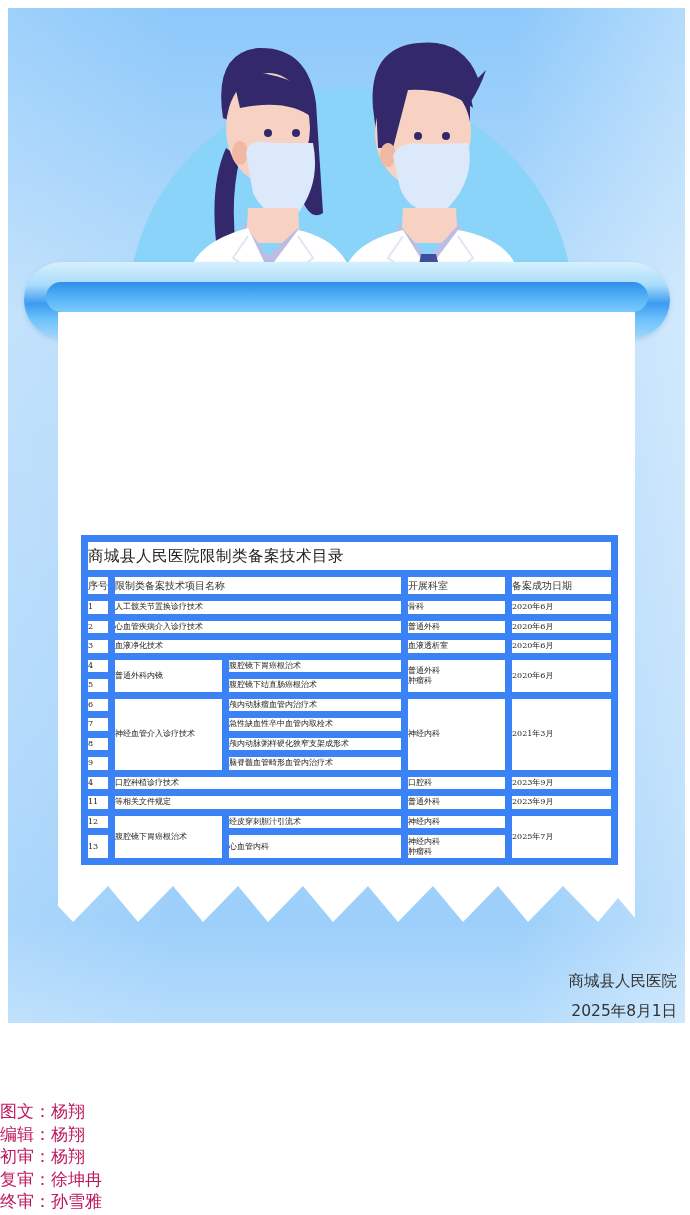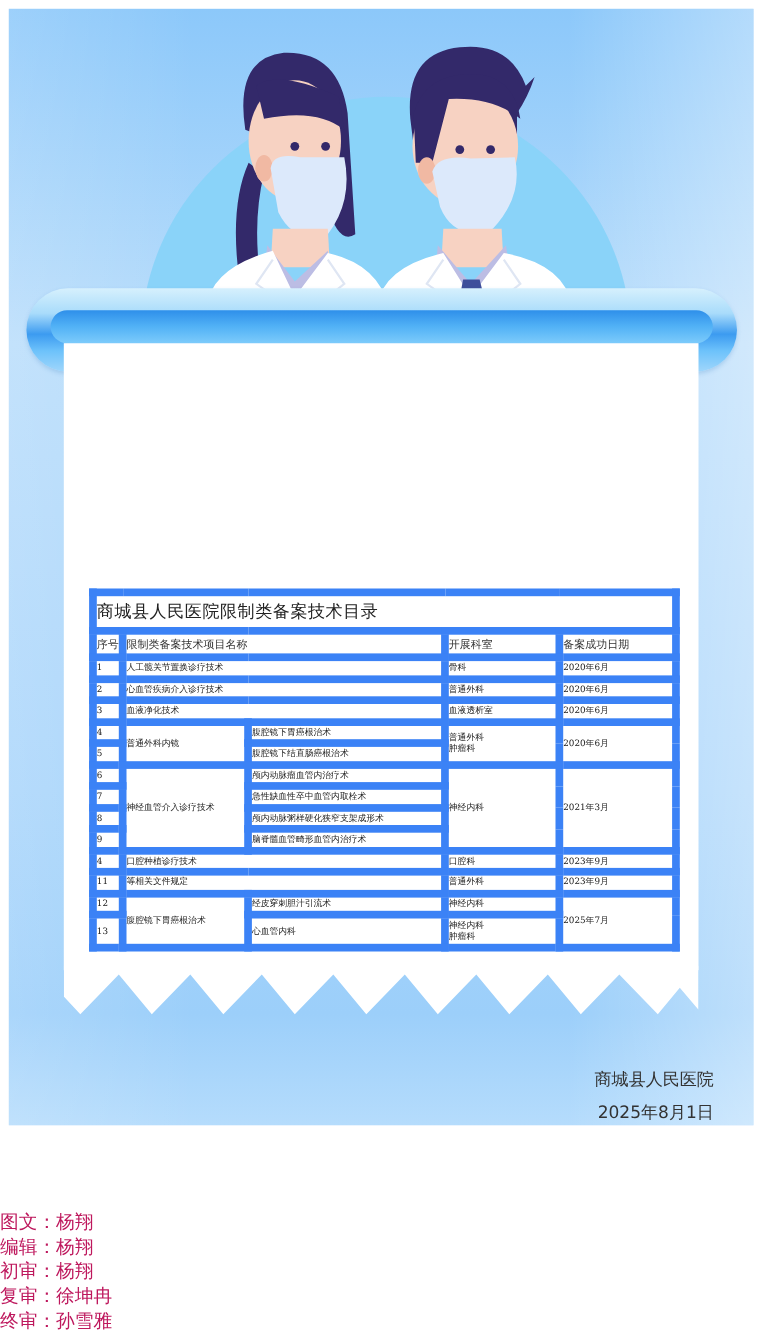--- a/index.html
+++ b/index.html
@@ -53,21 +53,21 @@
     border: 7px solid #3b82f6; text-align: left; vertical-align: middle;
     font-weight: normal; padding: 0;
   }
   .doc-table .title-cell { height: 35px; font-size: 15.5px; letter-spacing: 0.5px; }
   .doc-table .hdr th { height: 24px; font-size: 10px; color: #333; }
   .doc-table td { font-size: 8px; height: 19.5px; line-height: 10px; }
   .doc-table tr.tall td { height: 30px; }
   .doc-table td.seq { font-size: 8px; }
 
   .signature {
-    position: absolute; right: 36px; top: 958px; text-align: right;
+    position: absolute; right: 8px; top: 958px; text-align: right;
     font-size: 15.5px; line-height: 30px; color: #333333;
   }
 
   .credits {
     position: absolute; left: 0; top: 1100px; font-size: 17px; line-height: 22.6px; color: #be185d;
   }
 </style>
 </head>
 <body>
 

